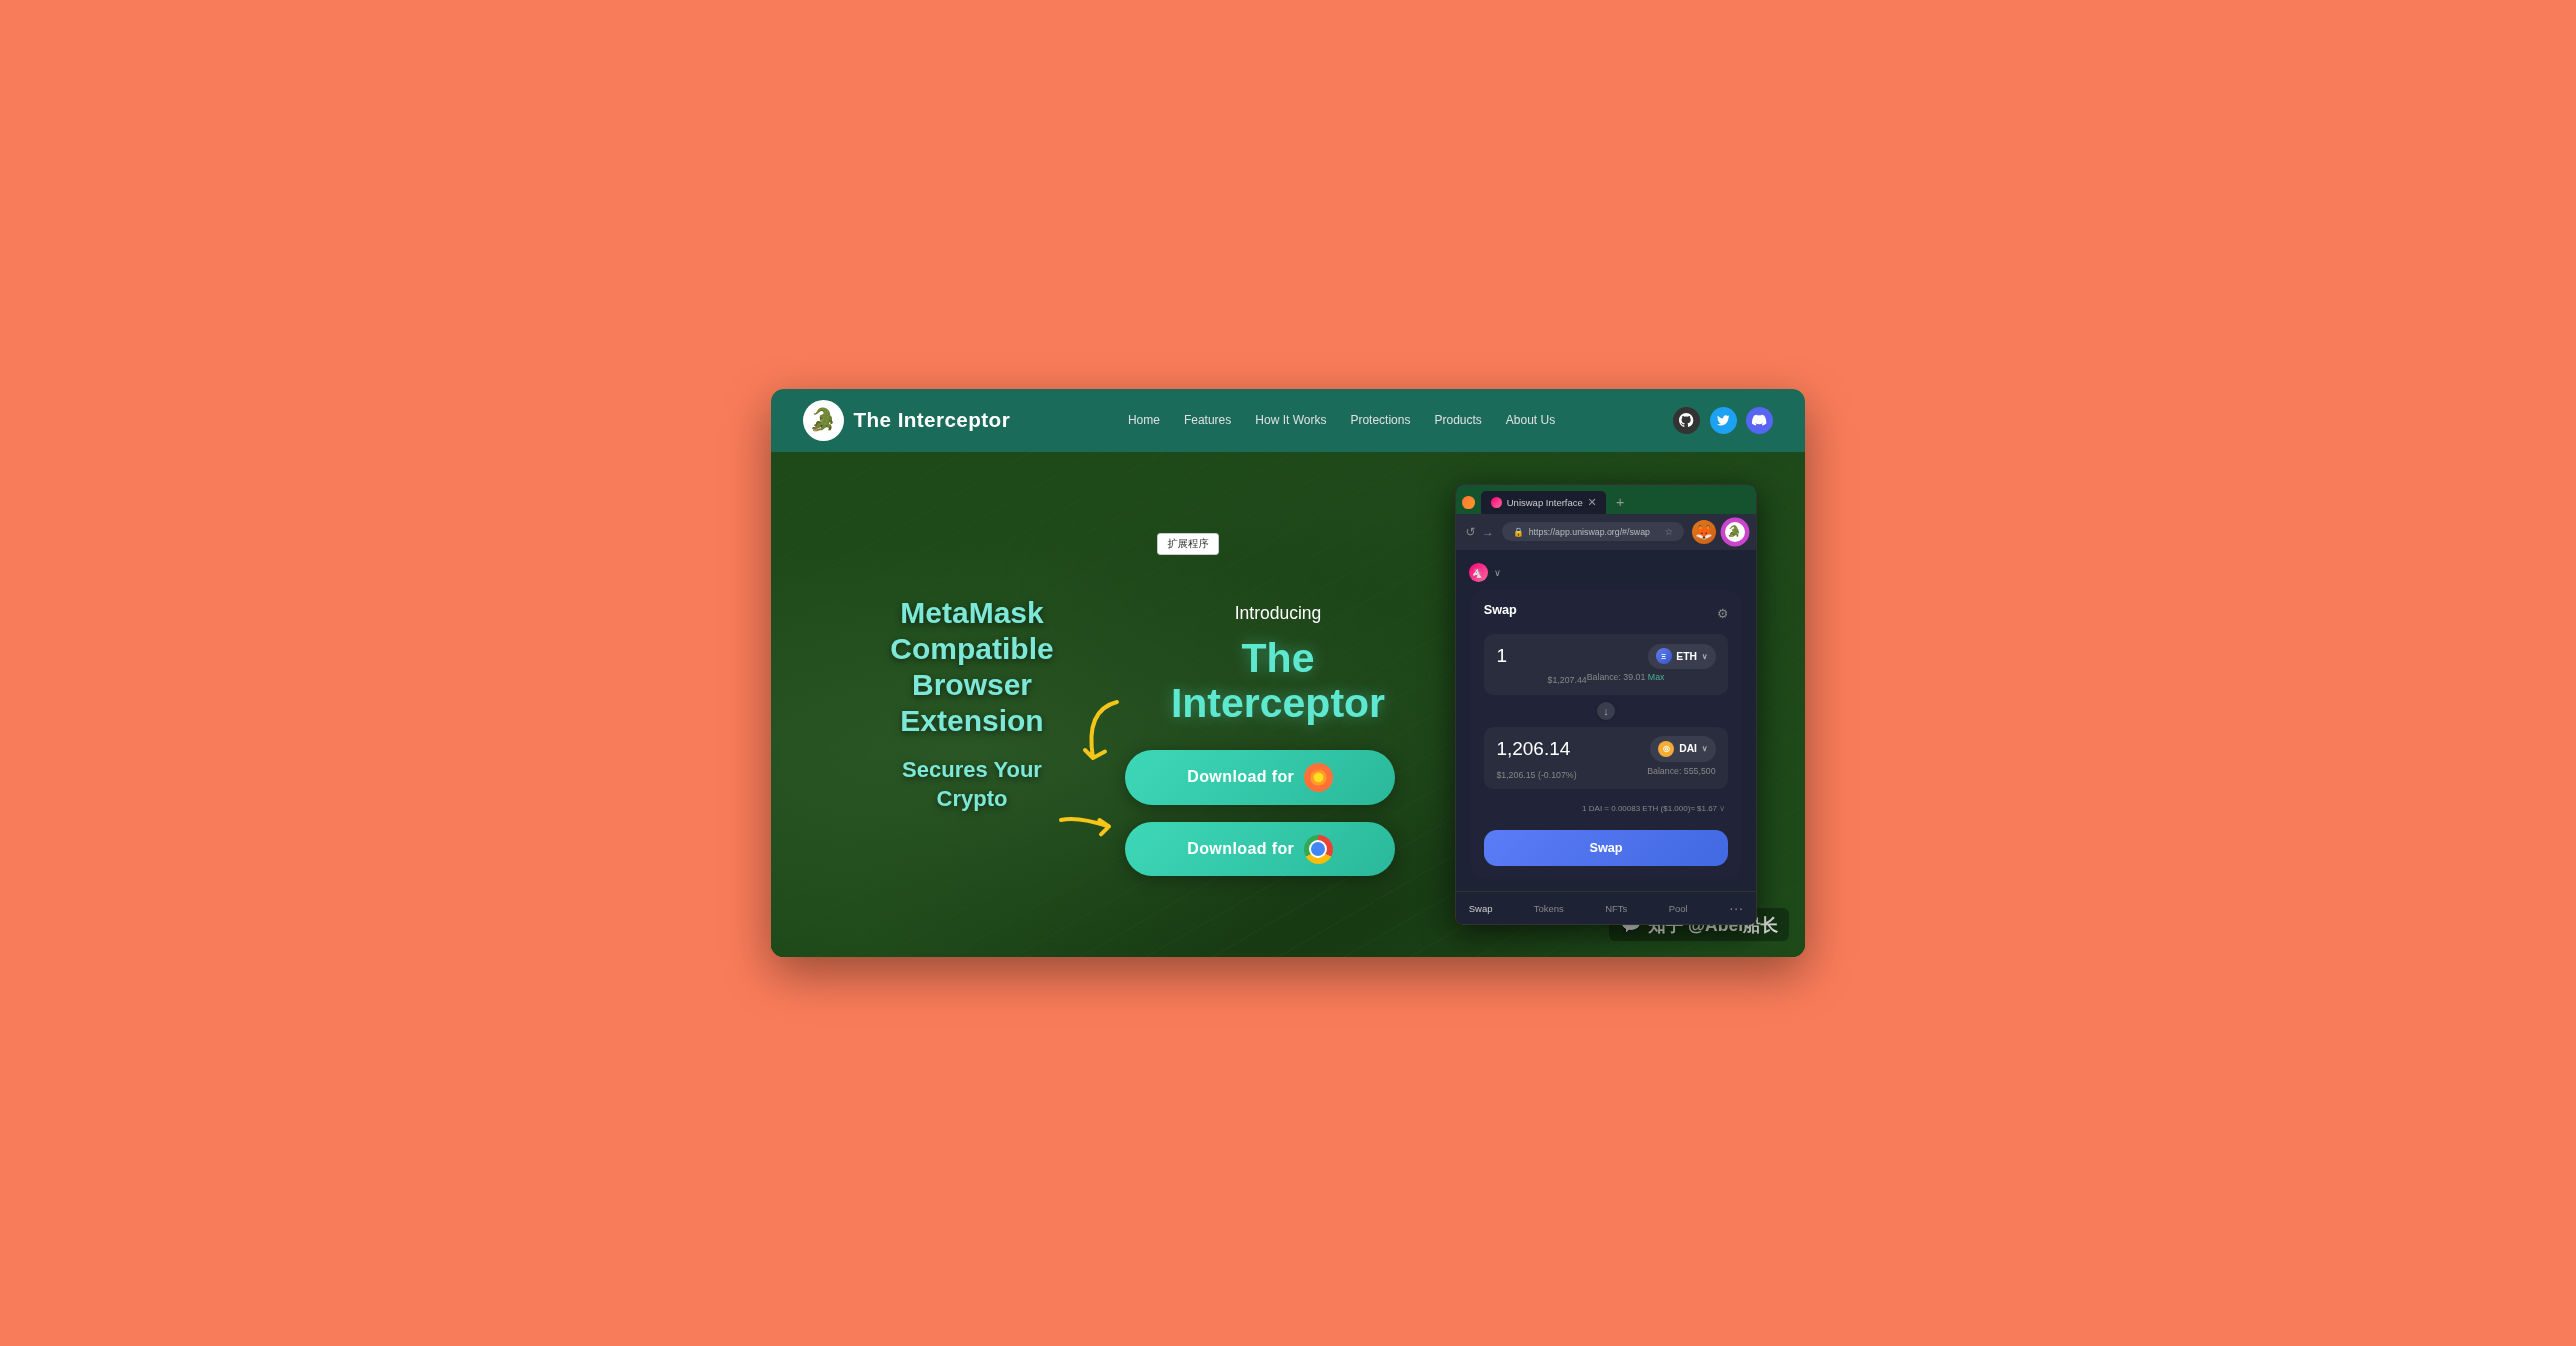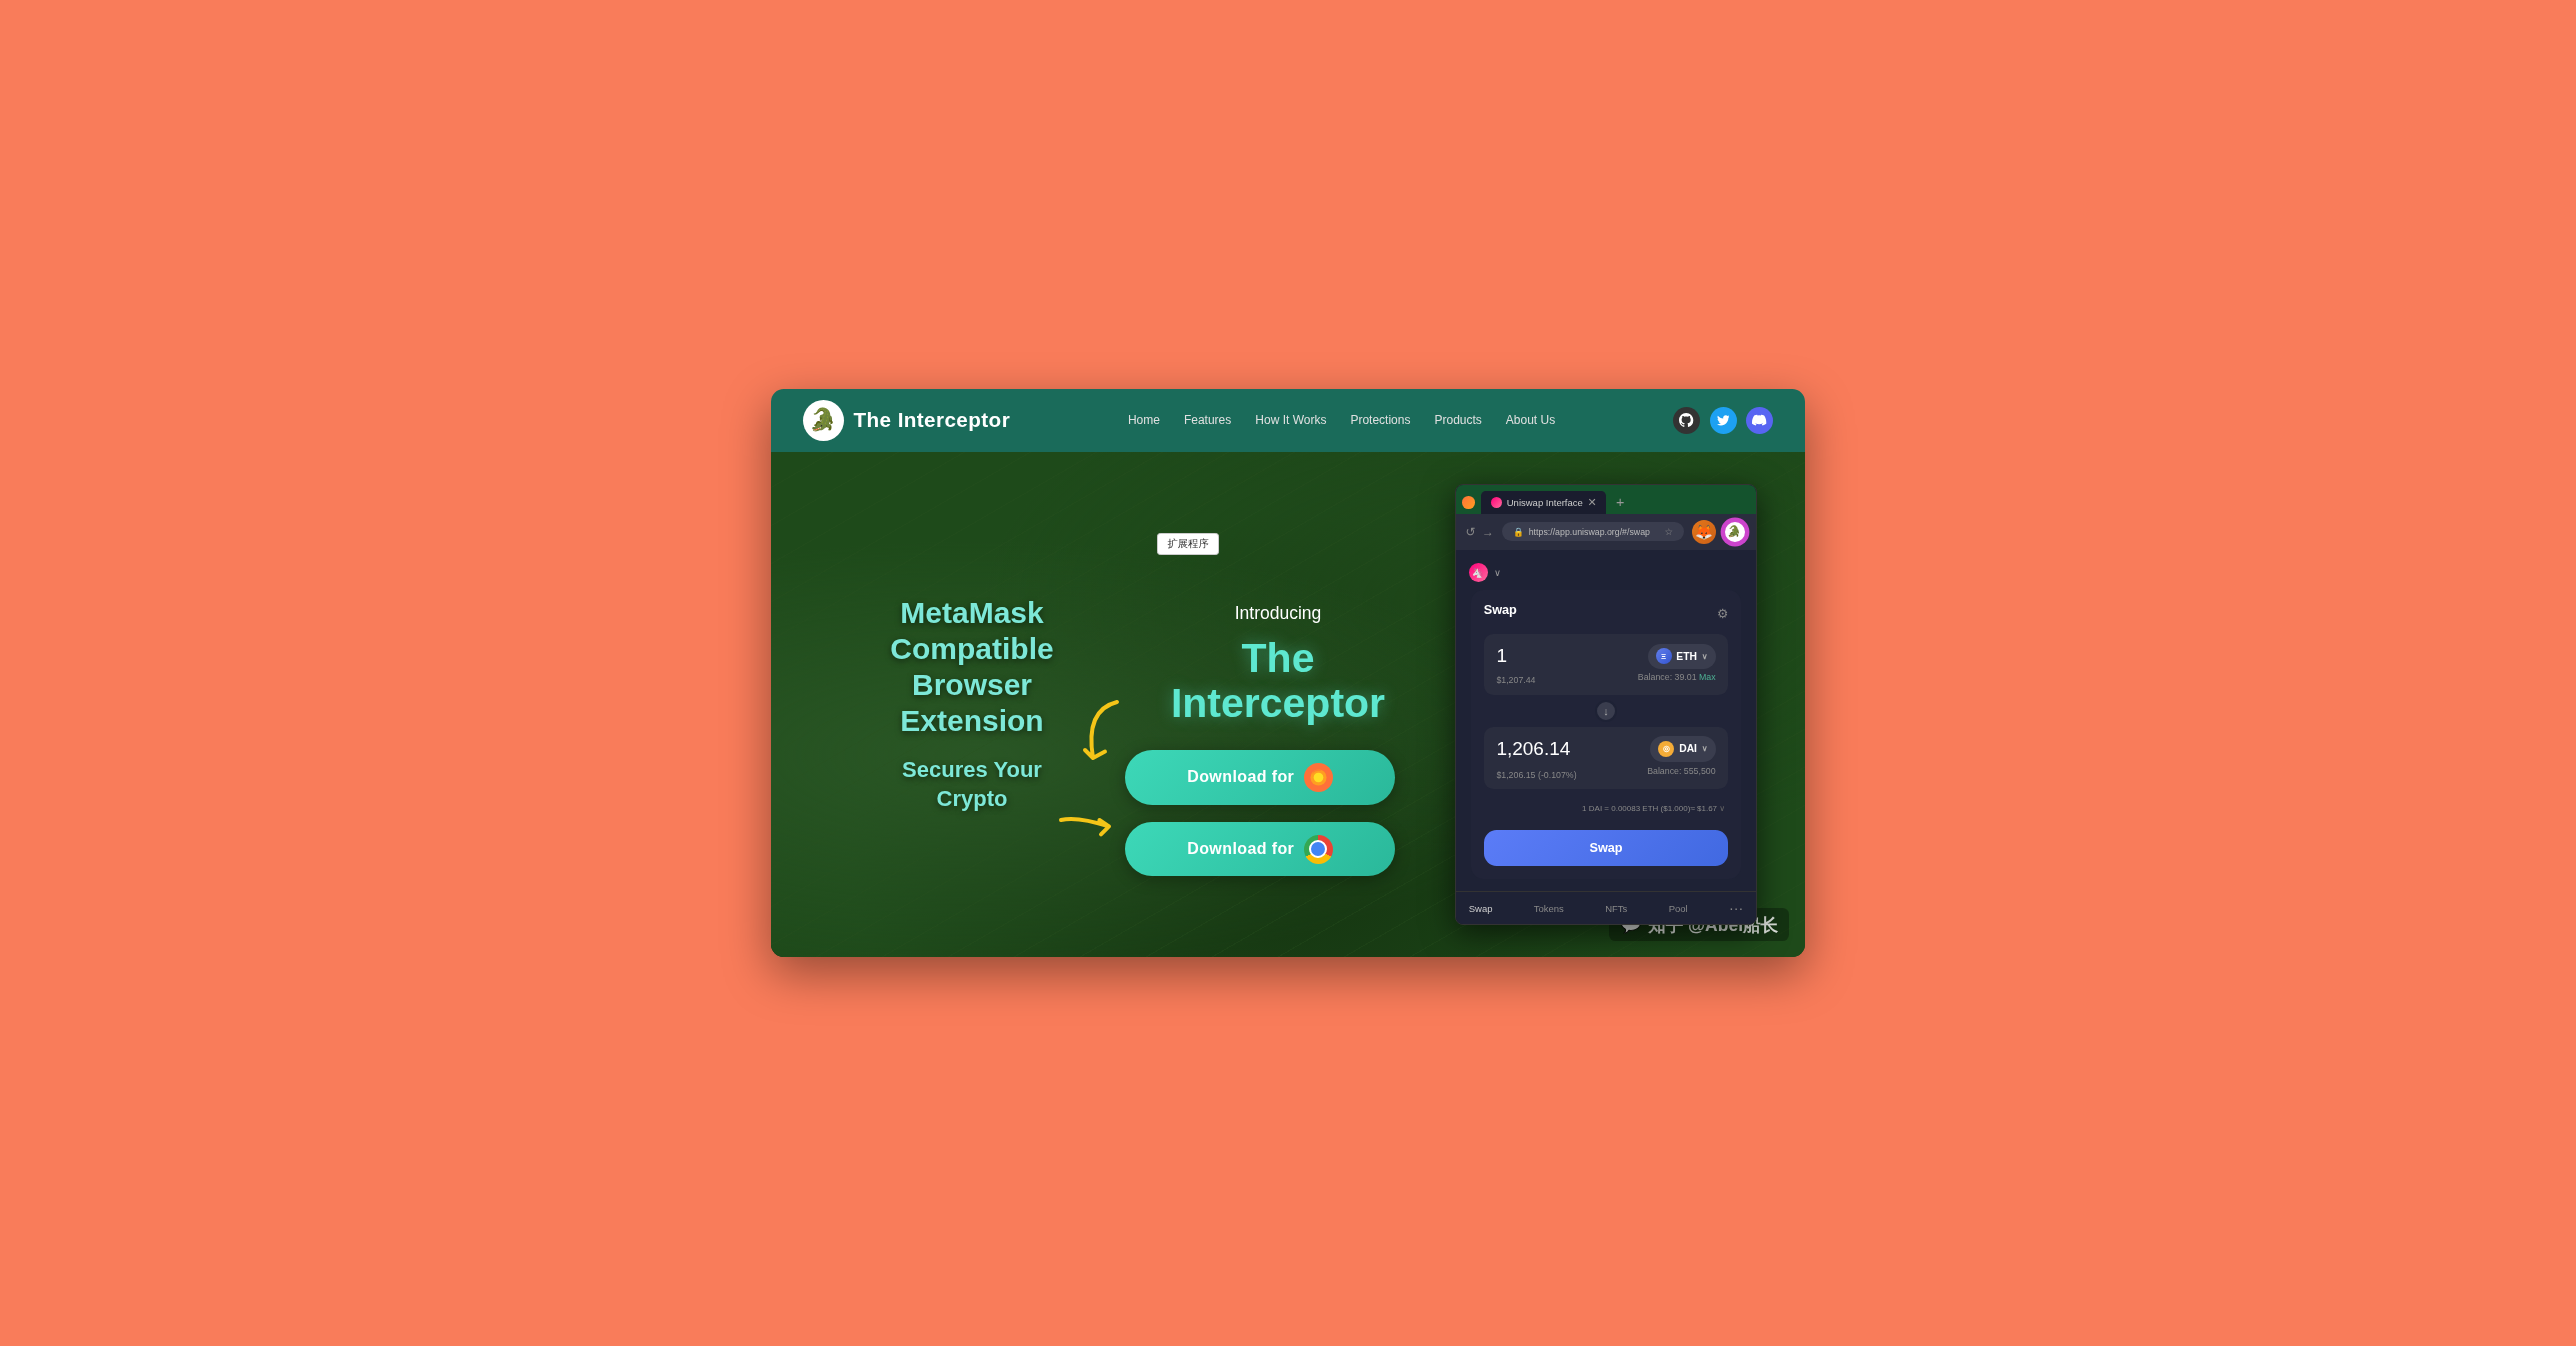--- a/index.html
+++ b/index.html
@@ -635,21 +635,21 @@
               
               <div class="swap-input-group">
                 <div class="swap-input-row">
                   <span class="swap-amount">1</span>
                   <div class="token-selector">
                     <div class="eth-icon">Ξ</div>
                     <span>ETH</span>
                     <span style="color:#aaa;font-size:8px;">∨</span>
                   </div>
                 </div>
-                <div style="display:flex;justify-content:space-between;margin-top:3px;">
+                <div style="display:flex;justify-content:center;margin-top:3px;">
                   <span class="usd-value">$1,207.44</span>
                   <span class="balance-text">
                     <span>Balance: 39.01</span>
                     <span class="max-text"> <span>Max</span></span>
                   </span>
                 </div>
               </div>
 
               
               <div class="swap-arrow-btn">

